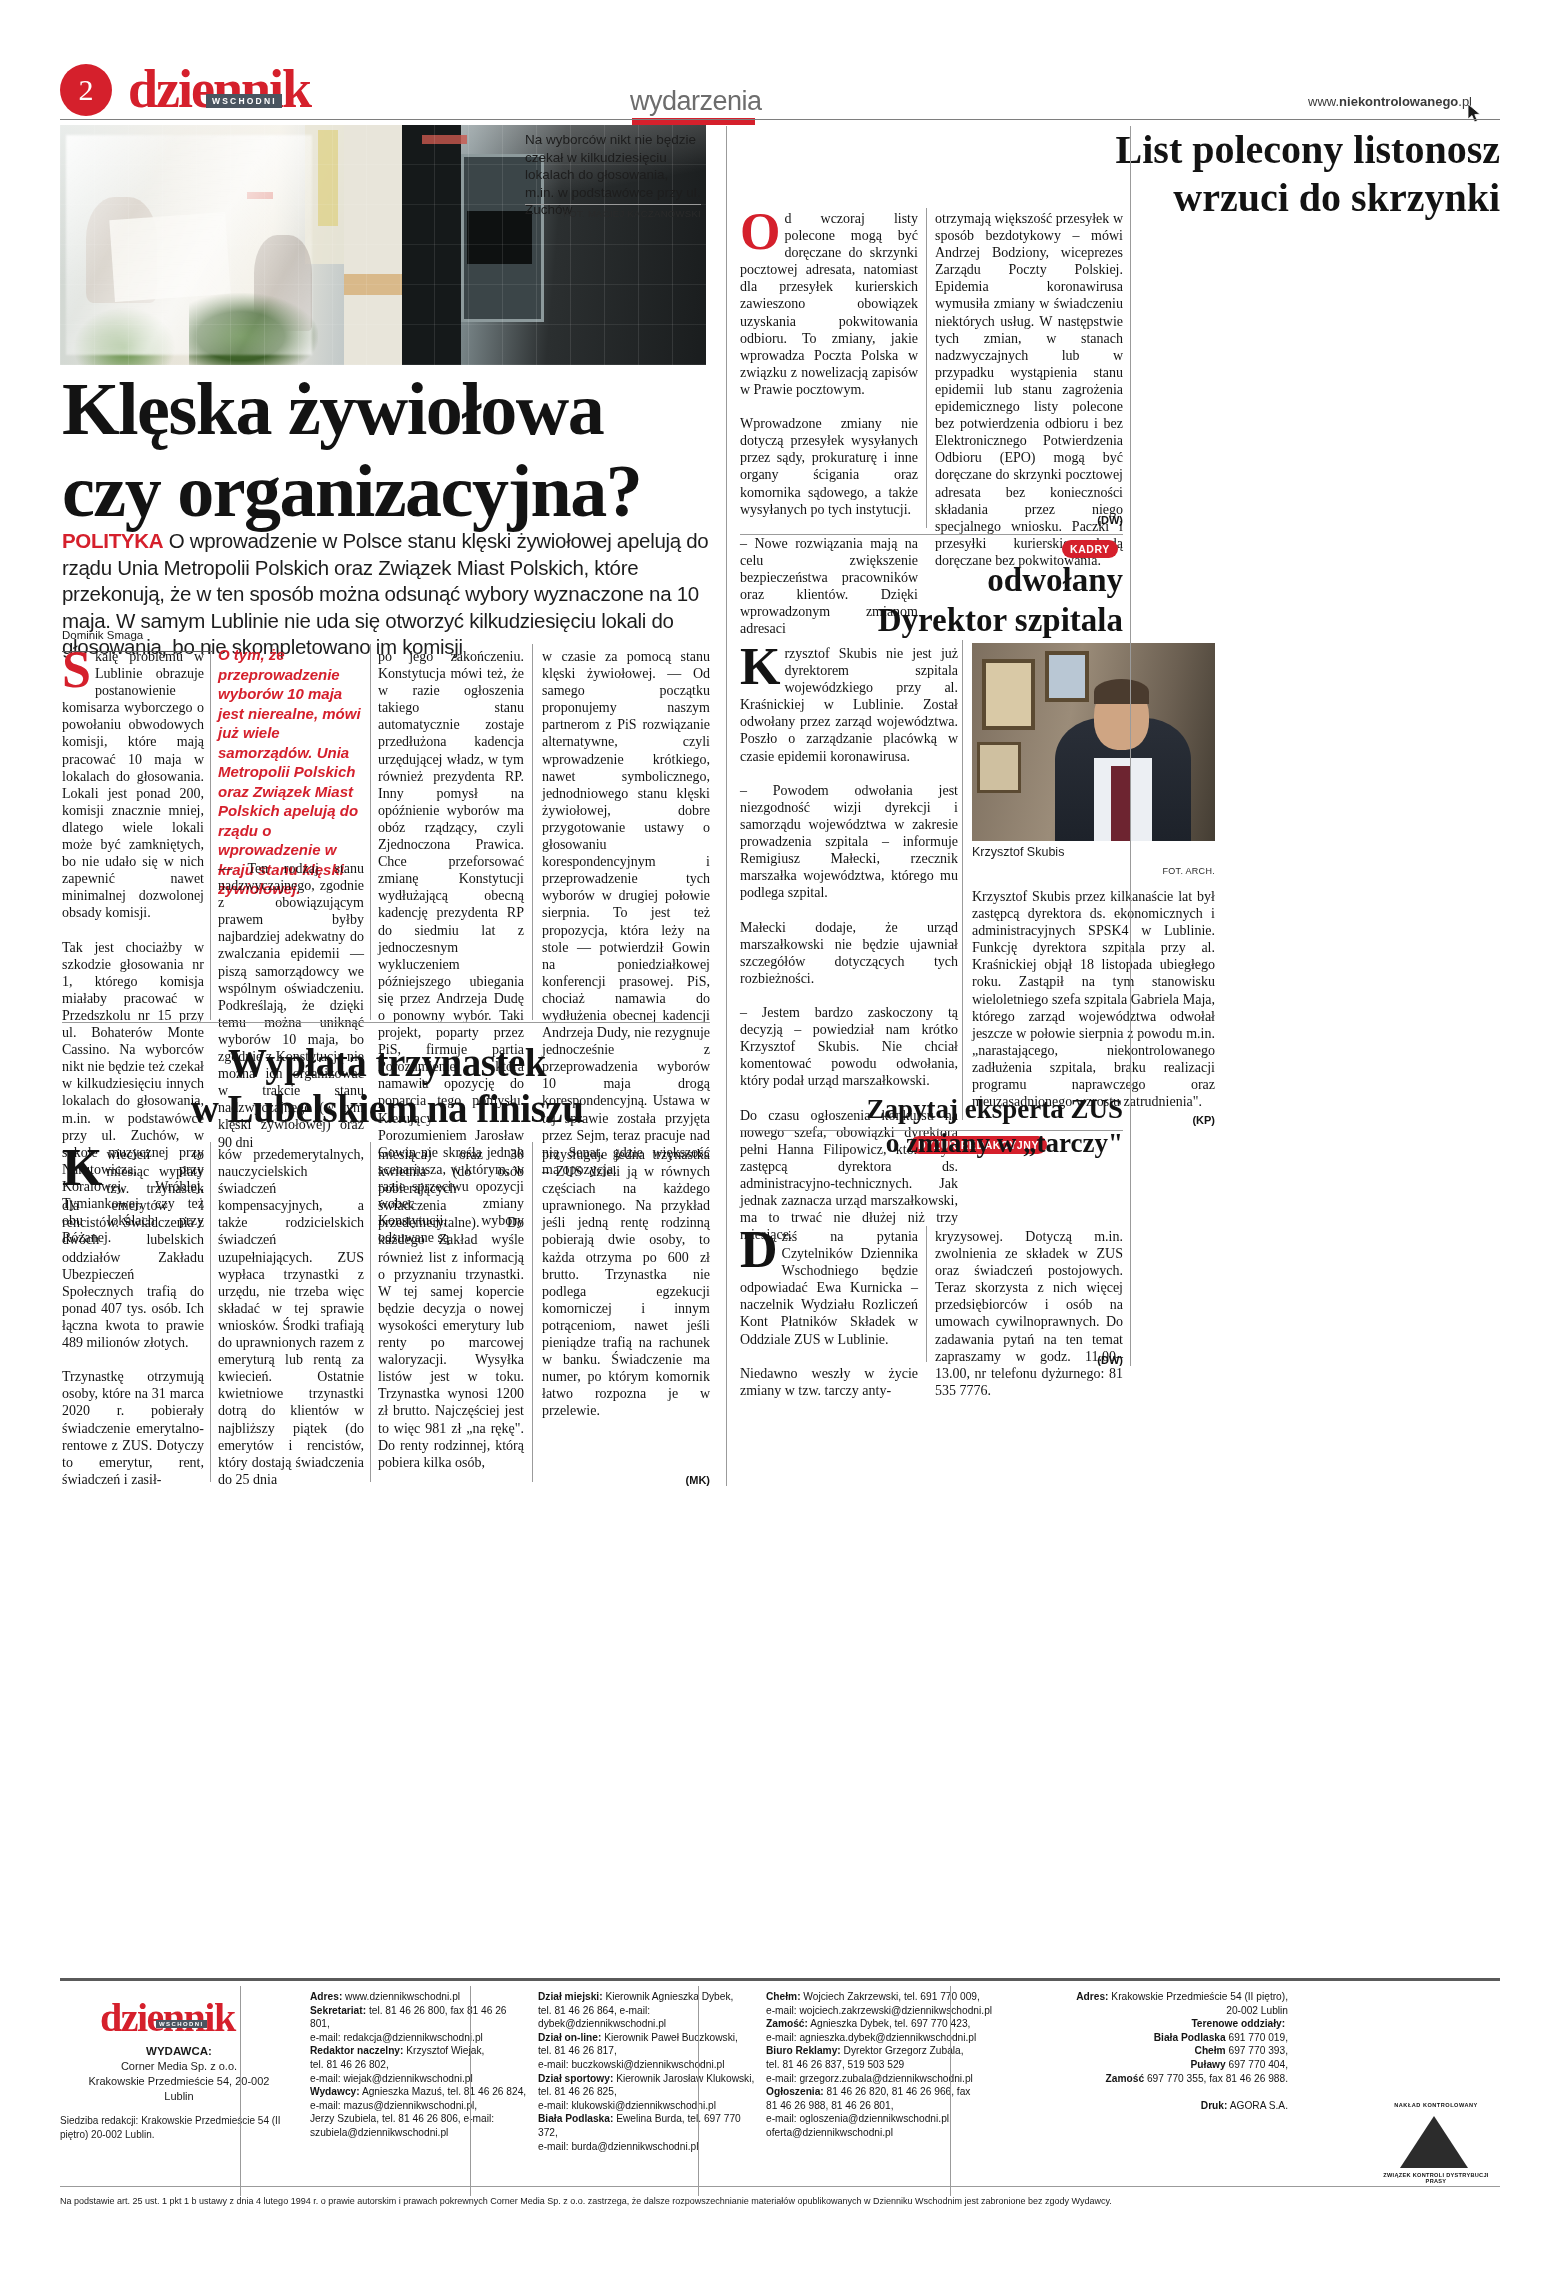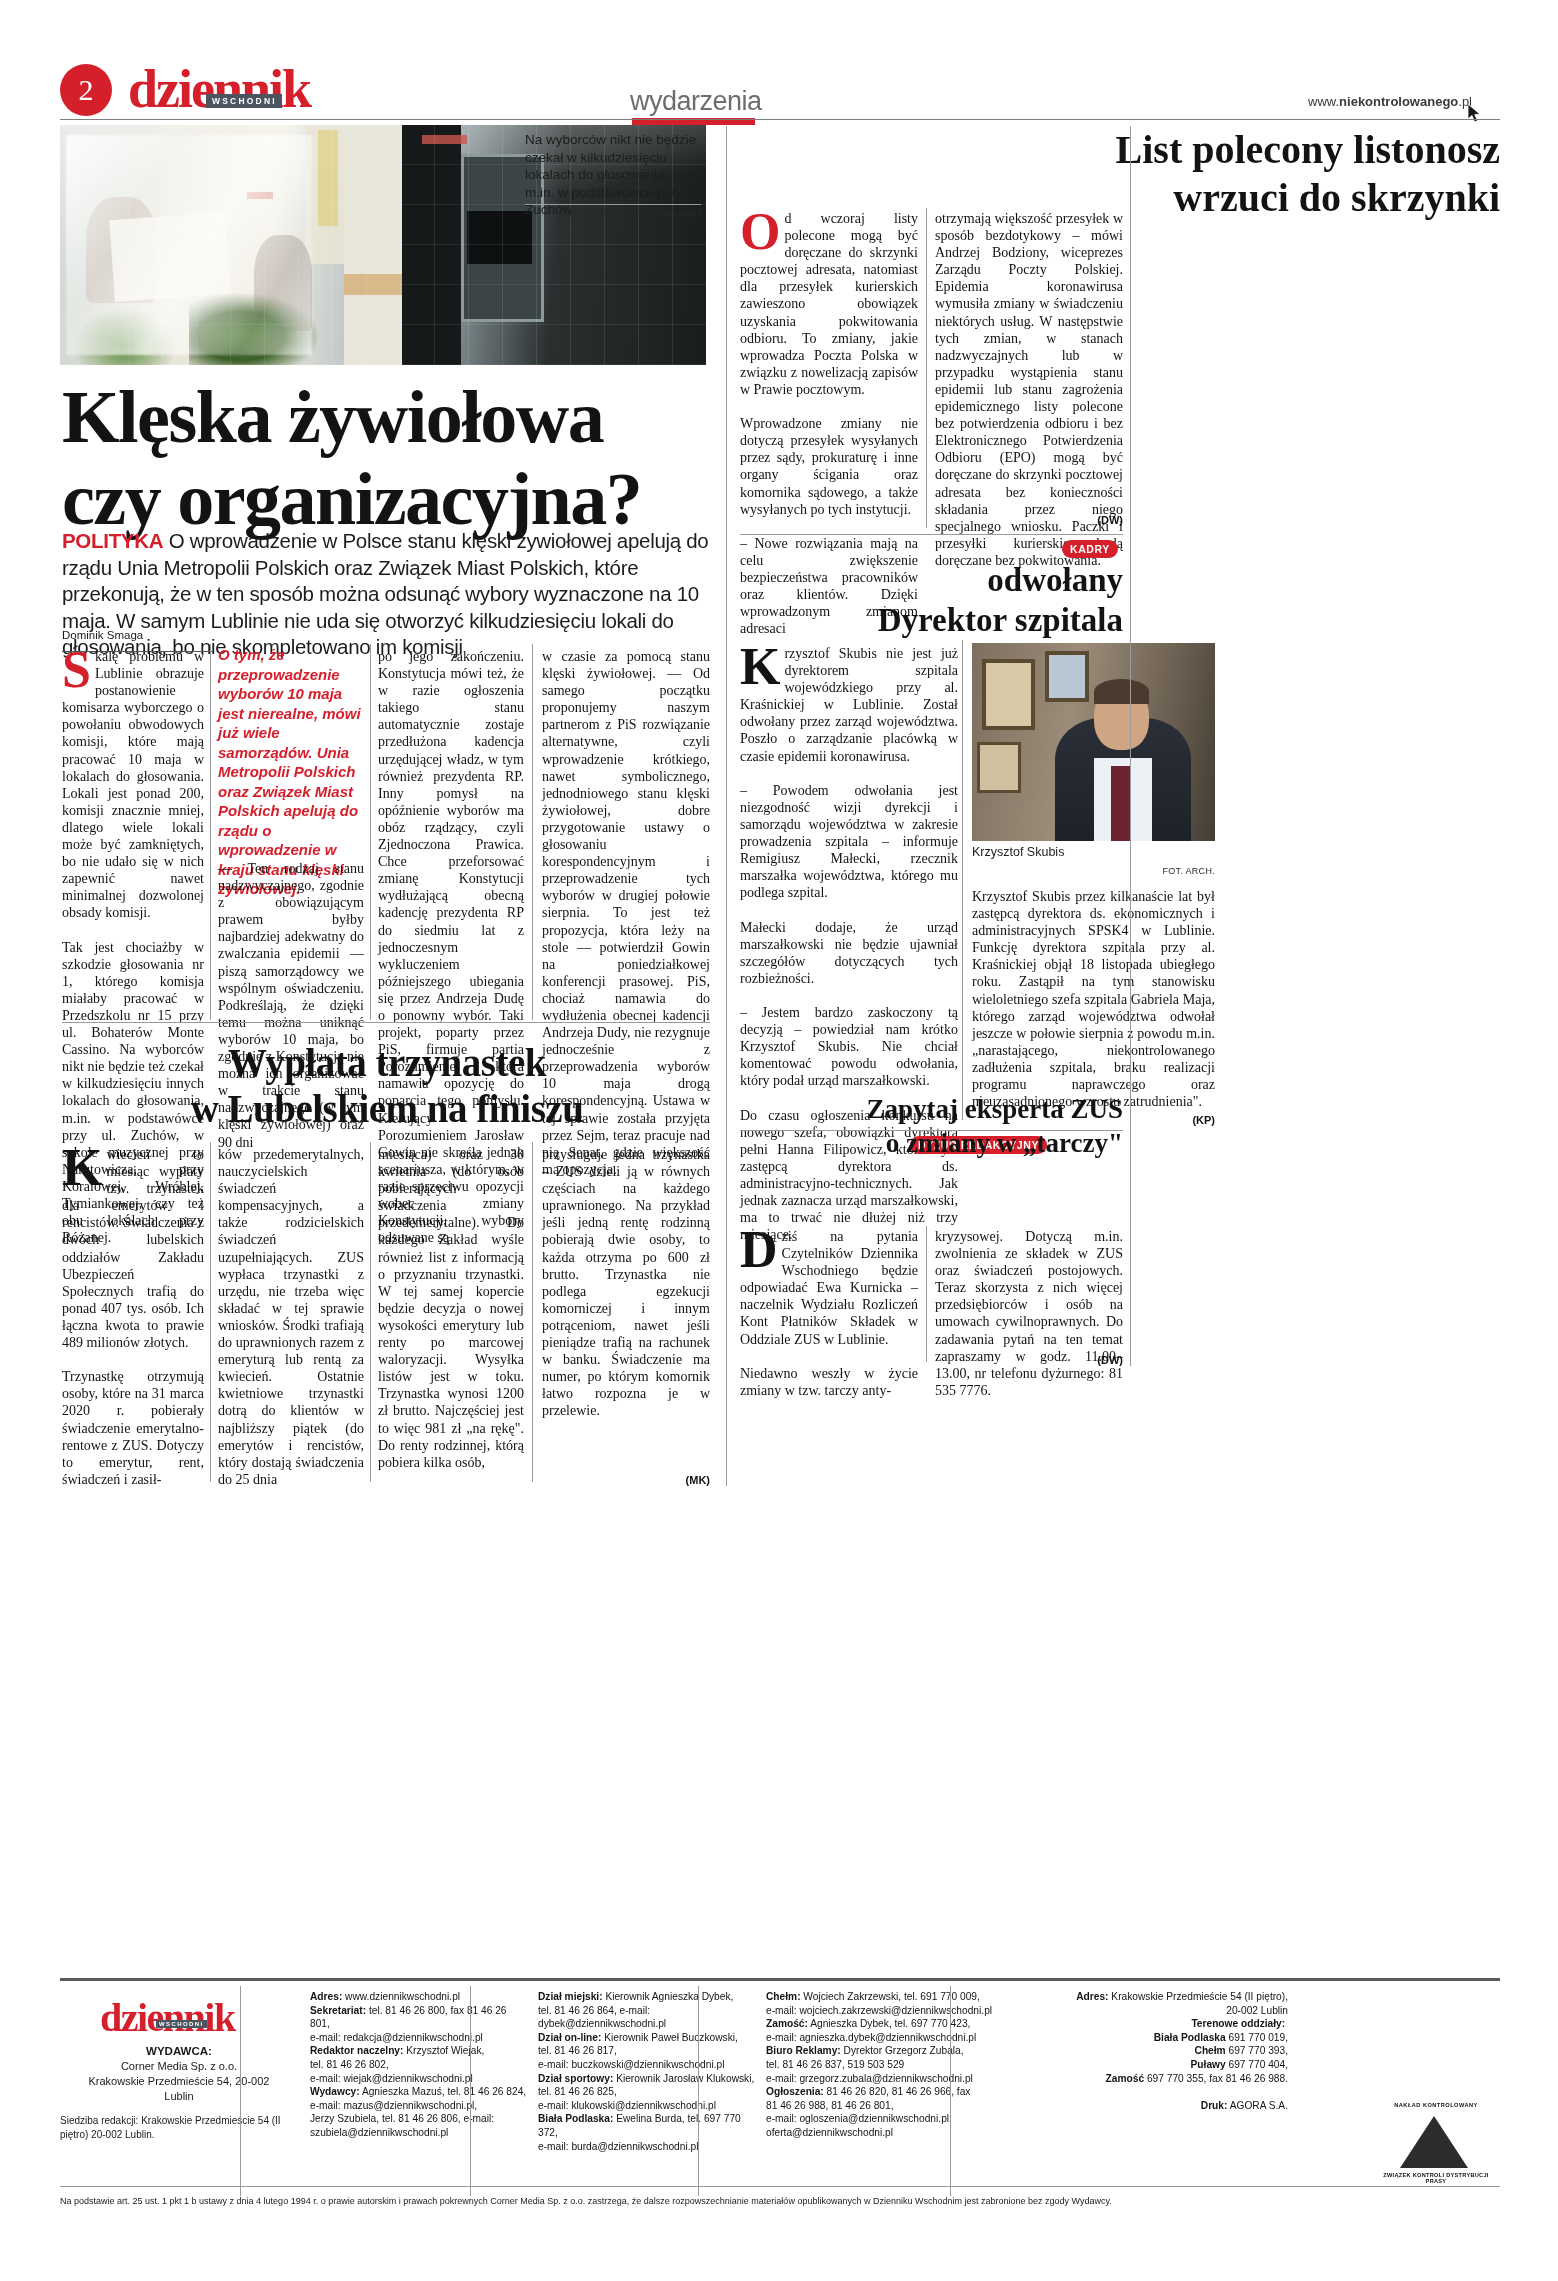--- a/index.html
+++ b/index.html
@@ -99,21 +99,21 @@
   .photo-credit {
     position:absolute; left:525px; top:204px; width:176px; text-align:right;
     font-family:"Liberation Sans", sans-serif; font-size:9.5px; color:#2a2a2a;
     letter-spacing:.3px; border-top:1px solid #9a9a9a; padding-top:3px;
   }
 
   
   .main-head {
     position:absolute; left:62px; top:368px; width:650px;
     font-family:"Liberation Serif", serif; font-weight:bold;
-    font-size:74px; line-height:82px; letter-spacing:-1.5px; color:#131313;margin-top:8px;
+    font-size:74px; line-height:82px; letter-spacing:-1.5px; color:#131313;
   }
   .lead {
     position:absolute; left:62px; top:528px; width:650px;
     font-family:"Liberation Sans", sans-serif; font-size:20.5px; line-height:26.5px;
     color:#1d1d1d; letter-spacing:-0.3px;
   }
   .lead .kicker { color:#d5202c; font-weight:bold; }
 
   
   .byline {

